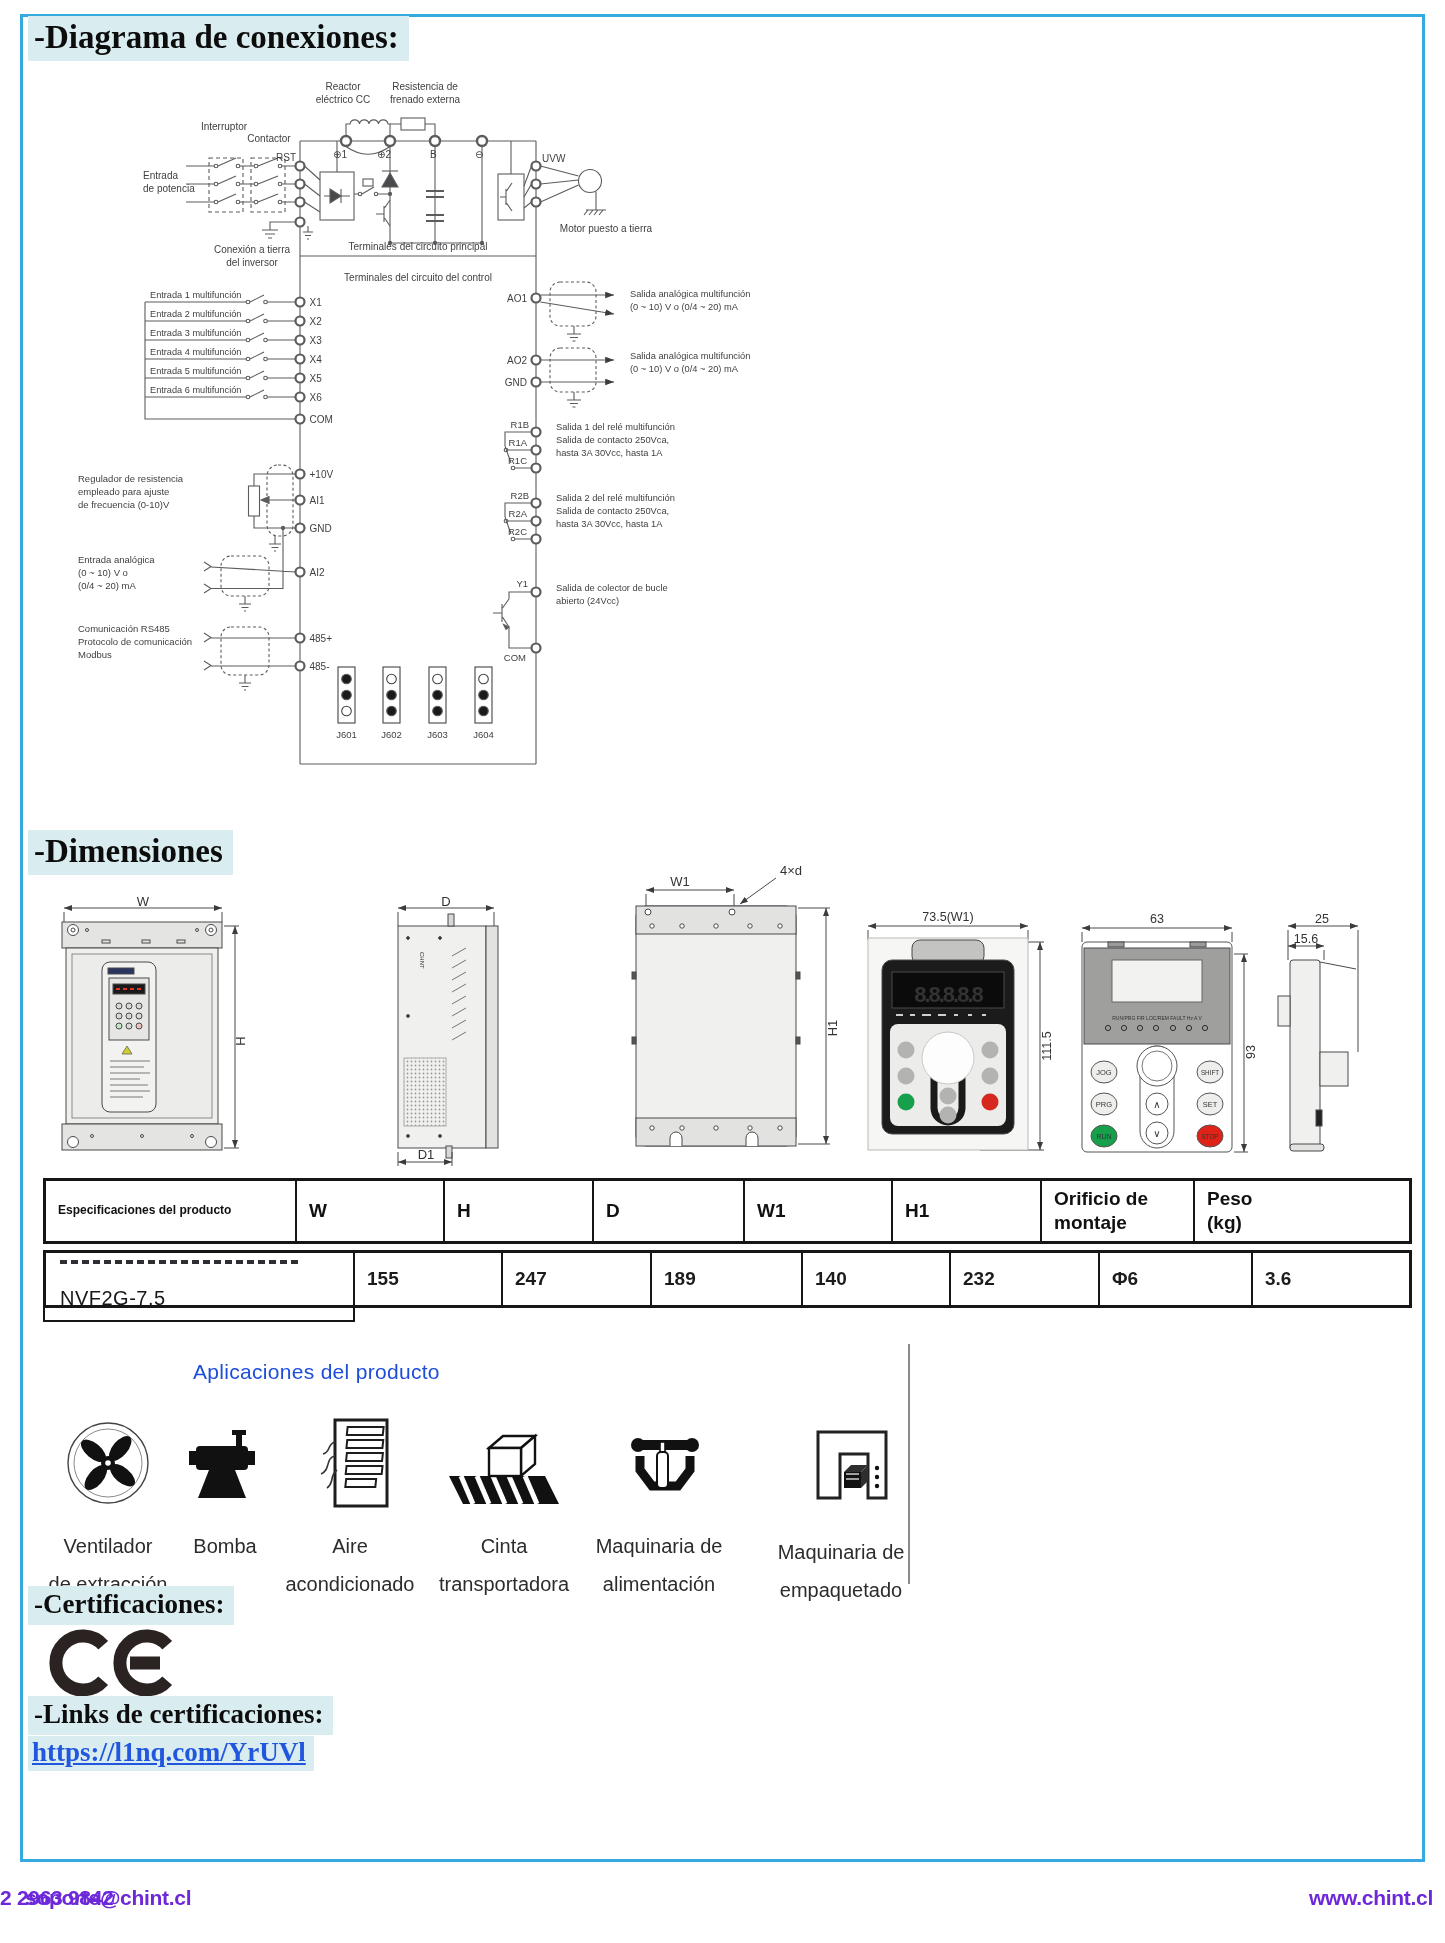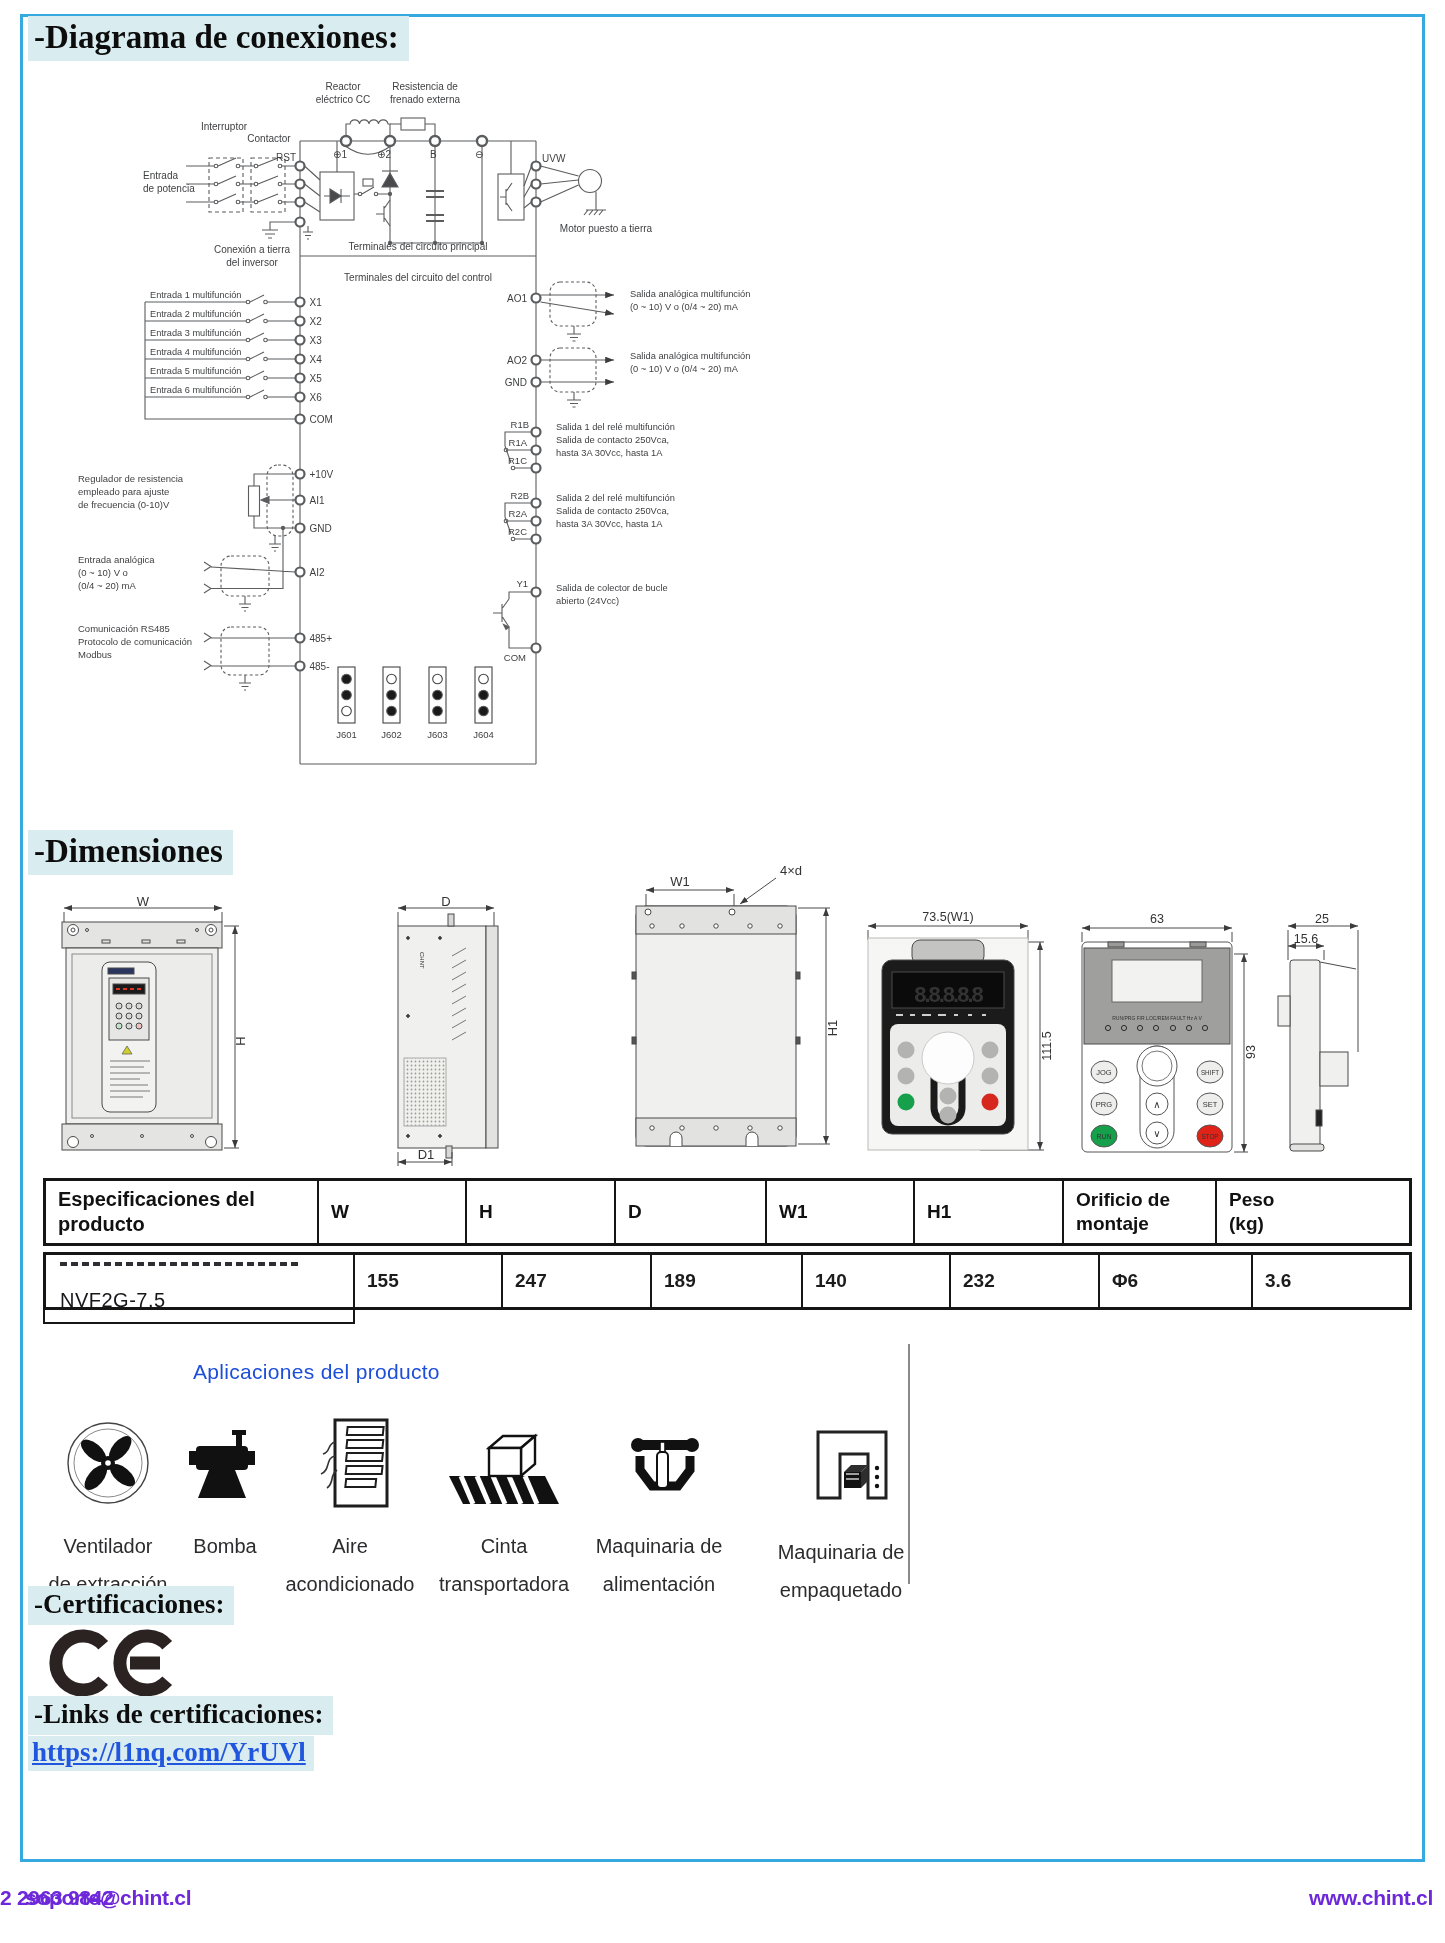--- a/index.html
+++ b/index.html
@@ -514,21 +514,21 @@
     <rect x="62" y="140" width="28" height="34" fill="#f0f0ee"></rect>
     <rect x="58" y="198" width="6" height="16" fill="#222"></rect>
     <rect x="32" y="232" width="34" height="7" rx="3" fill="#e2e2e0"></rect>
   </g>
   <text x="64" y="11" text-anchor="middle" font-size="12.5">25</text>
   <text x="48" y="31" text-anchor="middle" font-size="12.5">15.6</text>
 </svg>
 
 <div class="abs spec">
   <div class="trow thead">
-    <div class="cell" style="width:273px;font-size:20px">Especificaciones del producto</div>
+    <div class="cell" style="width:251px;font-size:12px">Especificaciones del producto</div>
     <div class="cell" style="width:148px">W</div>
     <div class="cell" style="width:149px">H</div>
     <div class="cell" style="width:151px">D</div>
     <div class="cell" style="width:148px">W1</div>
     <div class="cell" style="width:149px">H1</div>
     <div class="cell" style="width:153px">Orificio de
 montaje</div>
     <div class="cell" style="width:175px">Peso
 (kg)</div>
   </div>

